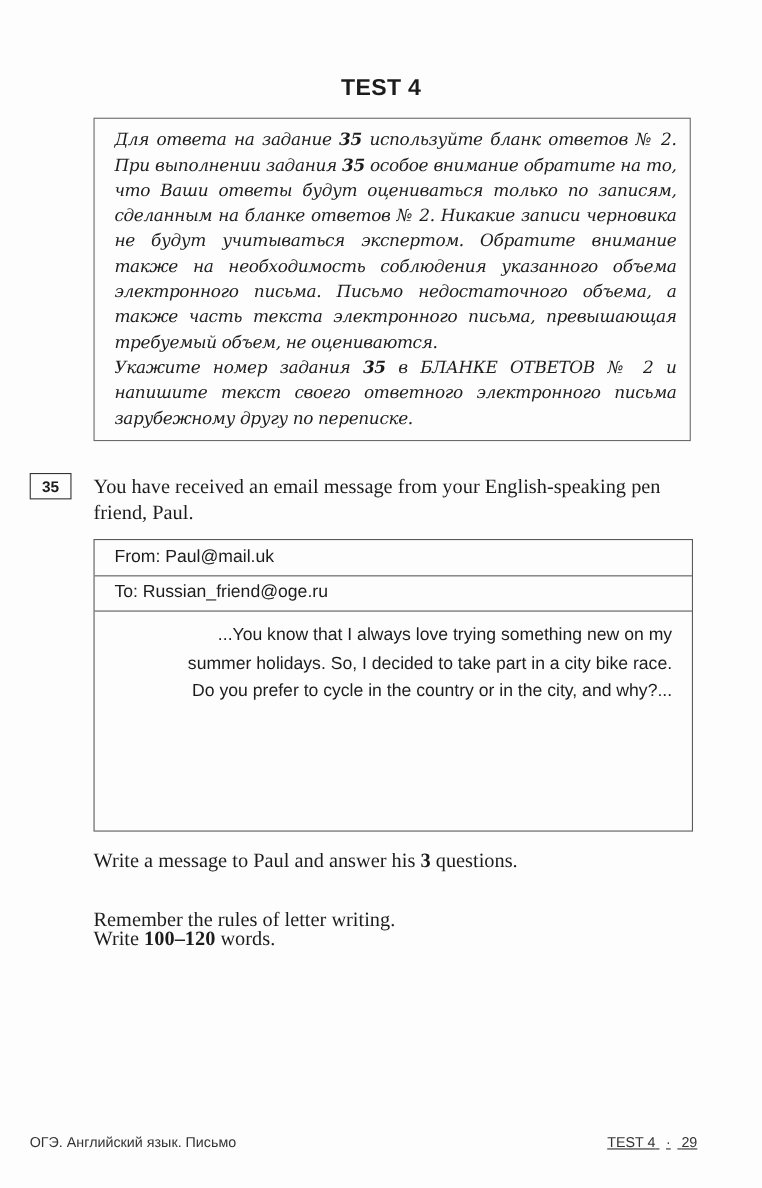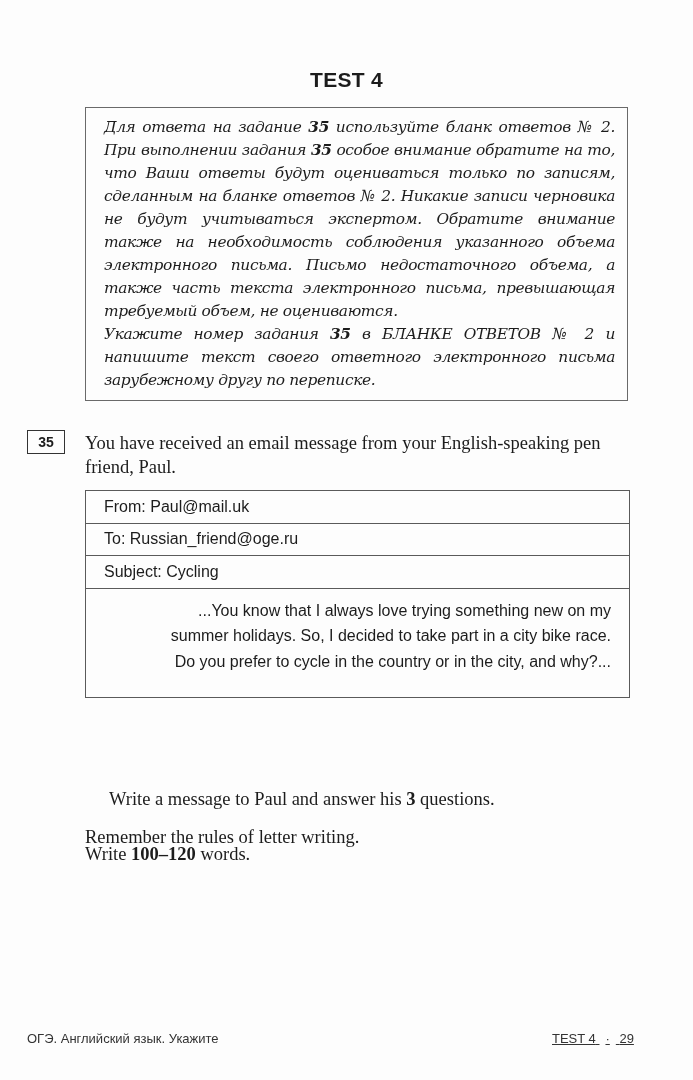--- a/index.html
+++ b/index.html
@@ -24,21 +24,21 @@
     position:absolute; left:27px; top:430px; width:38px; height:24px;
     border:1.3px solid #333; box-sizing:border-box;
     font-family:"Liberation Sans", sans-serif; font-weight:bold; font-size:14px;
     display:flex; align-items:center; justify-content:center;
   }
   .intro {
     position:absolute; left:85px; top:431px; width:555px;
     font-family:"Liberation Serif", serif; font-size:18.5px; line-height:24px;
   }
   .email {
-    position:absolute; left:85px; top:490px; width:545px; height:208px;
+    position:absolute; left:85px; top:490px; width:545px; height:266px;
     border:1.3px solid #5a5a5a; box-sizing:border-box;
     font-family:"Liberation Sans", sans-serif; font-size:16px;
   }
   .email .row {
     height:32.5px; border-bottom:1.3px solid #5a5a5a; box-sizing:border-box;
     padding-left:18px; display:flex; align-items:center;
   }
   .email .body {
     padding:9px 18px 0 18px; line-height:25.5px;
   }
@@ -62,36 +62,35 @@
   <p><span>Укажите номер задания </span><b>35</b><span> в БЛАНКЕ ОТВЕТОВ № 2 и напишите текст своего ответного электронного письма зарубежному другу по переписке.</span></p>
 </div>
 
 <div class="badge">35</div>
 
 <div class="intro">You have received an email message from your English-speaking pen friend, Paul.</div>
 
 <div class="email">
   <div class="row">From: Paul@mail.uk</div>
   <div class="row">To: Russian_friend@oge.ru</div>
-  <div class="row">Subject: Cycling</div>
   <div class="body">
     <p>...You know that I always love trying something new on my</p>
     <p>summer holidays. So, I decided to take part in a city bike race.</p>
     <p>Do you prefer to  cycle in the country or in the city, and why?...</p>
   </div>
 </div>
 
-<div class="task" style="top:787px;margin-left:24px;">
+<div class="task" style="top:771px;">
   <span>Write a message to Paul and answer his </span><b>3</b><span> questions.</span>
 </div>
 
 <div class="task" style="top:842px;">
   <span>Write </span><b>100–120</b><span> words.</span>
 </div>
 
 <div class="task" style="top:825px;">Remember the rules of letter writing.</div>
 
-<div class="footer" style="left:27px;">ОГЭ. Английский язык. Укажите</div>
+<div class="footer" style="left:27px;">ОГЭ. Английский язык. Письмо</div>
 <div class="footer" style="left:552px;text-decoration:underline;">
   <span>TEST 4</span>
   <span style="margin:0 6px;">·</span>
   <span>29</span>
 </div>
 
 </body></html>

